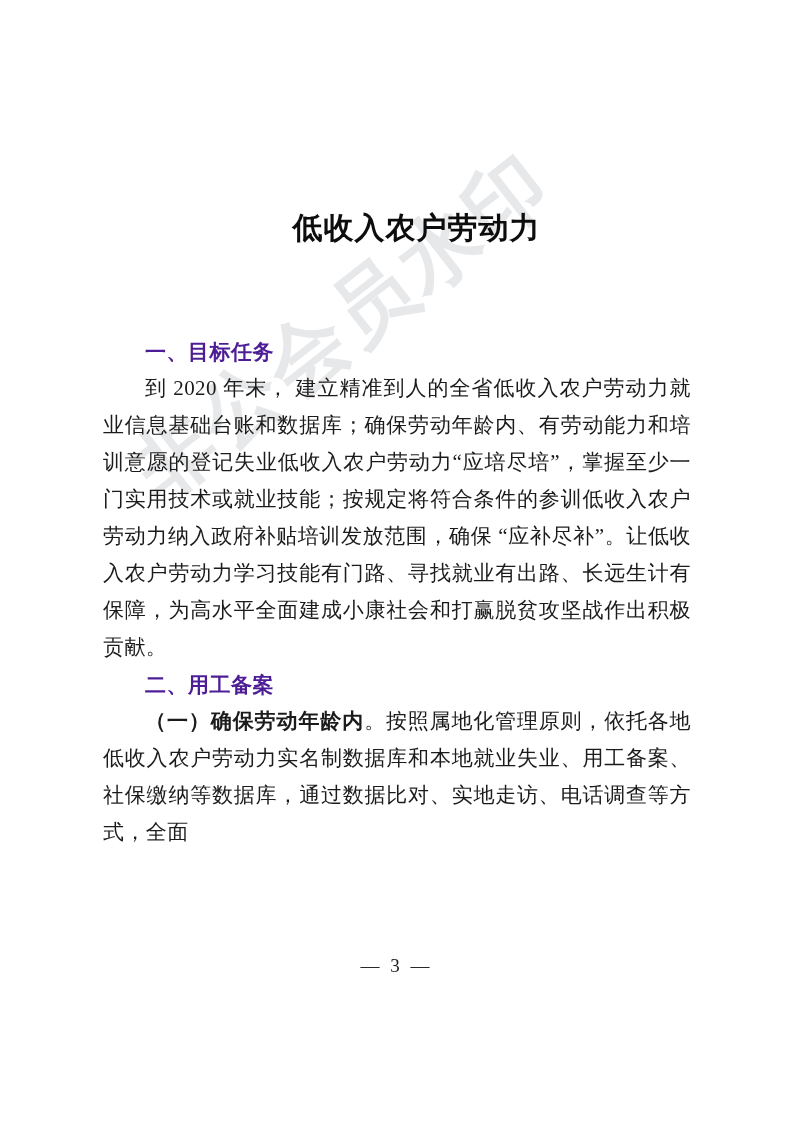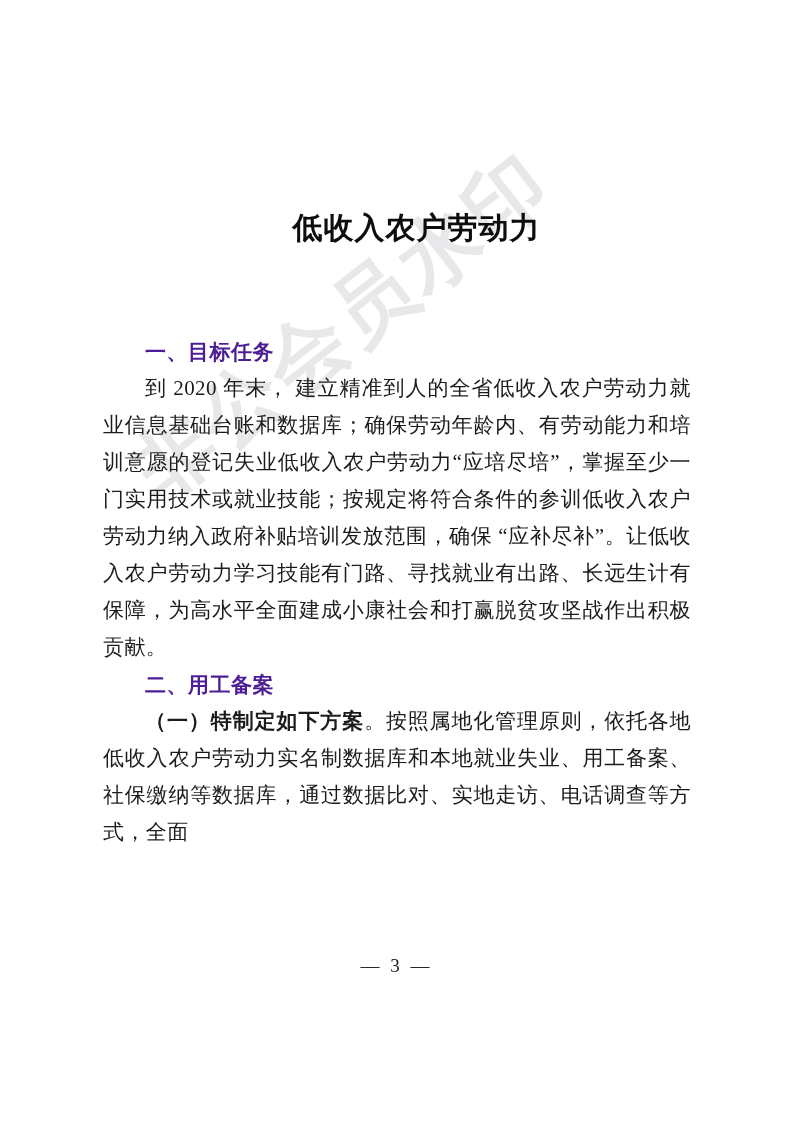--- a/index.html
+++ b/index.html
@@ -128,19 +128,19 @@
 
   <div id="doc-body">
 
 
     <p class="section-heading">一、目标任务</p>
 
     <p class="para indent">到 2020 年末， 建立精准到人的全省低收入农户劳动力就业信息基础台账和数据库；确保劳动年龄内、有劳动能力和培训意愿的登记失业低收入农户劳动力“应培尽培”，掌握至少一门实用技术或就业技能；按规定将符合条件的参训低收入农户劳动力纳入政府补贴培训发放范围，确保 “应补尽补”。让低收入农户劳动力学习技能有门路、寻找就业有出路、长远生计有保障，为高水平全面建成小康社会和打赢脱贫攻坚战作出积极贡献。</p>
 
     <p class="section-heading">二、用工备案</p>
 
-    <p class="para indent"><span class="sub-lead">（一）特制定如下方案</span><span>。按照属地化管理原则，依托各地低收入农户劳动力实名制数据库和本地就业失业、用工备案、社保缴纳等数据库，通过数据比对、实地走访、电话调查等方式，全面</span></p>
+    <p class="para indent"><span class="sub-lead">（一）确保劳动年龄内</span><span>。按照属地化管理原则，依托各地低收入农户劳动力实名制数据库和本地就业失业、用工备案、社保缴纳等数据库，通过数据比对、实地走访、电话调查等方式，全面</span></p>
 
   </div>
 
   <div id="page-footer">— 3 —</div>
 
 </div>
 
 </body></html>

